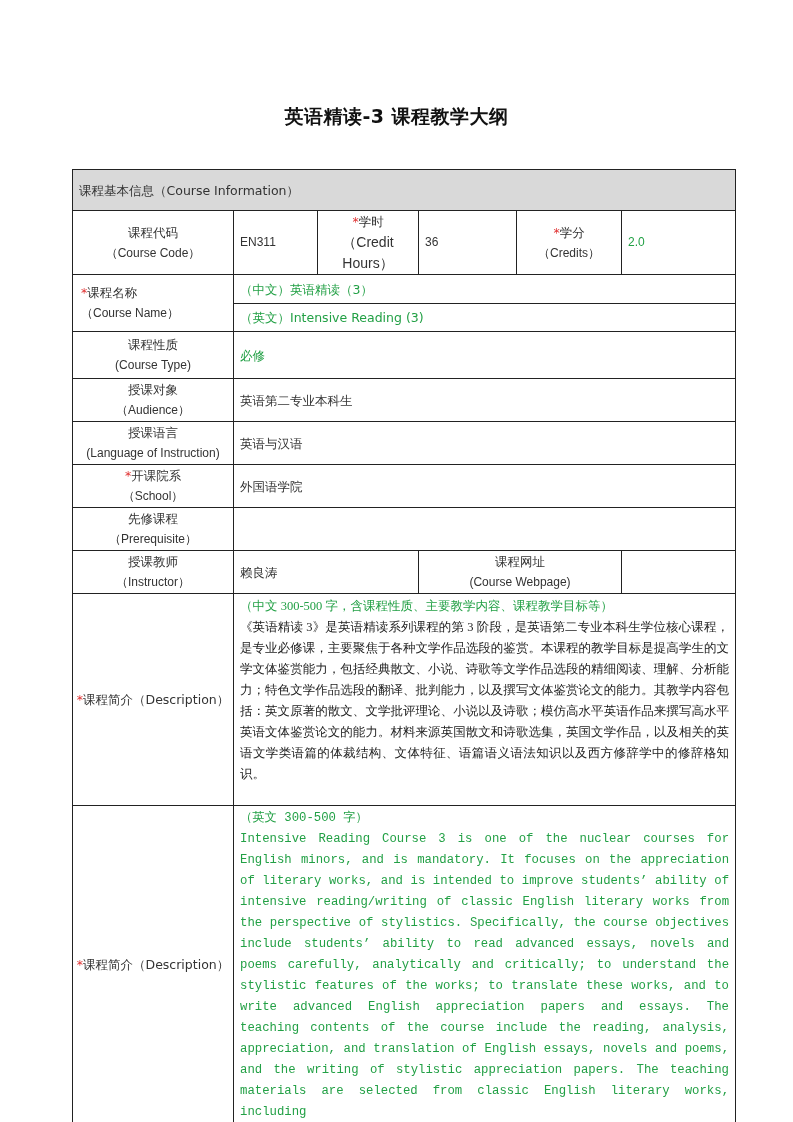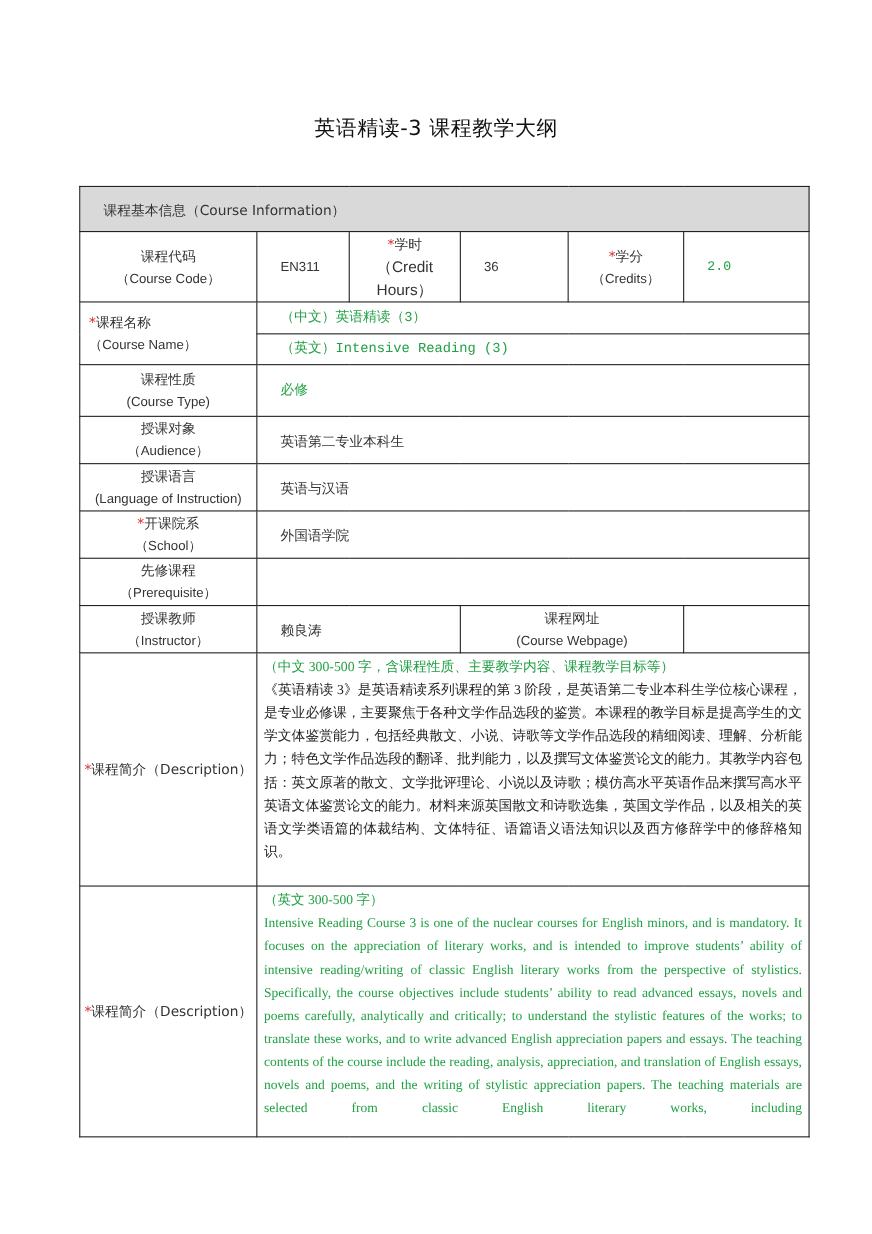--- a/index.html
+++ b/index.html
@@ -1,32 +1,32 @@
 <!DOCTYPE html>
 <html><head>
 <meta charset="utf-8">
 <style>
   html, body { margin: 0; padding: 0; background: #ffffff; }
   body { width: 793px; height: 1122px; position: relative; overflow: hidden;
          font-family: "DejaVu Sans", "Liberation Sans", sans-serif; color: #333; }
   .title { position: absolute; top: 104px; left: 0; width: 793px; text-align: center;
-           font-size: 19px; font-weight: normal; color: #111; letter-spacing: 0.5px; }
+           font-size: 19px; font-weight: bold; color: #111; letter-spacing: 0.5px; }
   table.syllabus { position: absolute; top: 169px; left: 72px; width: 663px;
                    border-collapse: collapse; table-layout: fixed; font-size: 12.5px; }
-  table.syllabus td { border: 1px solid #222; padding: 0 21px; vertical-align: middle; line-height: 21px; }
+  table.syllabus td { border: 1px solid #222; padding: 0 6px; vertical-align: middle; line-height: 21px; }
   .hdr { background: #d9d9d9; height: 40px; font-size: 12.5px; color: #333; }
   .lbl { text-align: center; color: #333; border-radius: 10px; }
   .en { font-family: "Liberation Sans", sans-serif; font-size: 12px; }
   .val { color: #333; }
-  .green { color: #22a045; font-family: Liberation Mono, monospace; }
+  .green { color: #22a045; }
   .star { color: #e03030; }
   .center { }
   .desc-cn { font-family: Liberation Serif, serif; font-size: 12.5px;
              line-height: 21px; text-align: justify; color: #222; padding: 2px 6px 20px 6px !important; vertical-align: top !important; }
-  .desc-en { font-family: Liberation Serif, serif; font-size: 12.3px; line-height: 21px;
+  .desc-en { font-family: Liberation Mono, monospace; font-size: 12.3px; line-height: 21px;
              text-align: justify; color: #22a045; padding: 2px 6px 0 6px !important; vertical-align: top !important; }
   .desc-en .para { text-align: justify; text-align-last: justify; }
   .note { color: #22a045; }
 </style>
 </head>
 <body>
 
 <div class="title">英语精读-3 课程教学大纲</div>
 
 <table class="syllabus">

